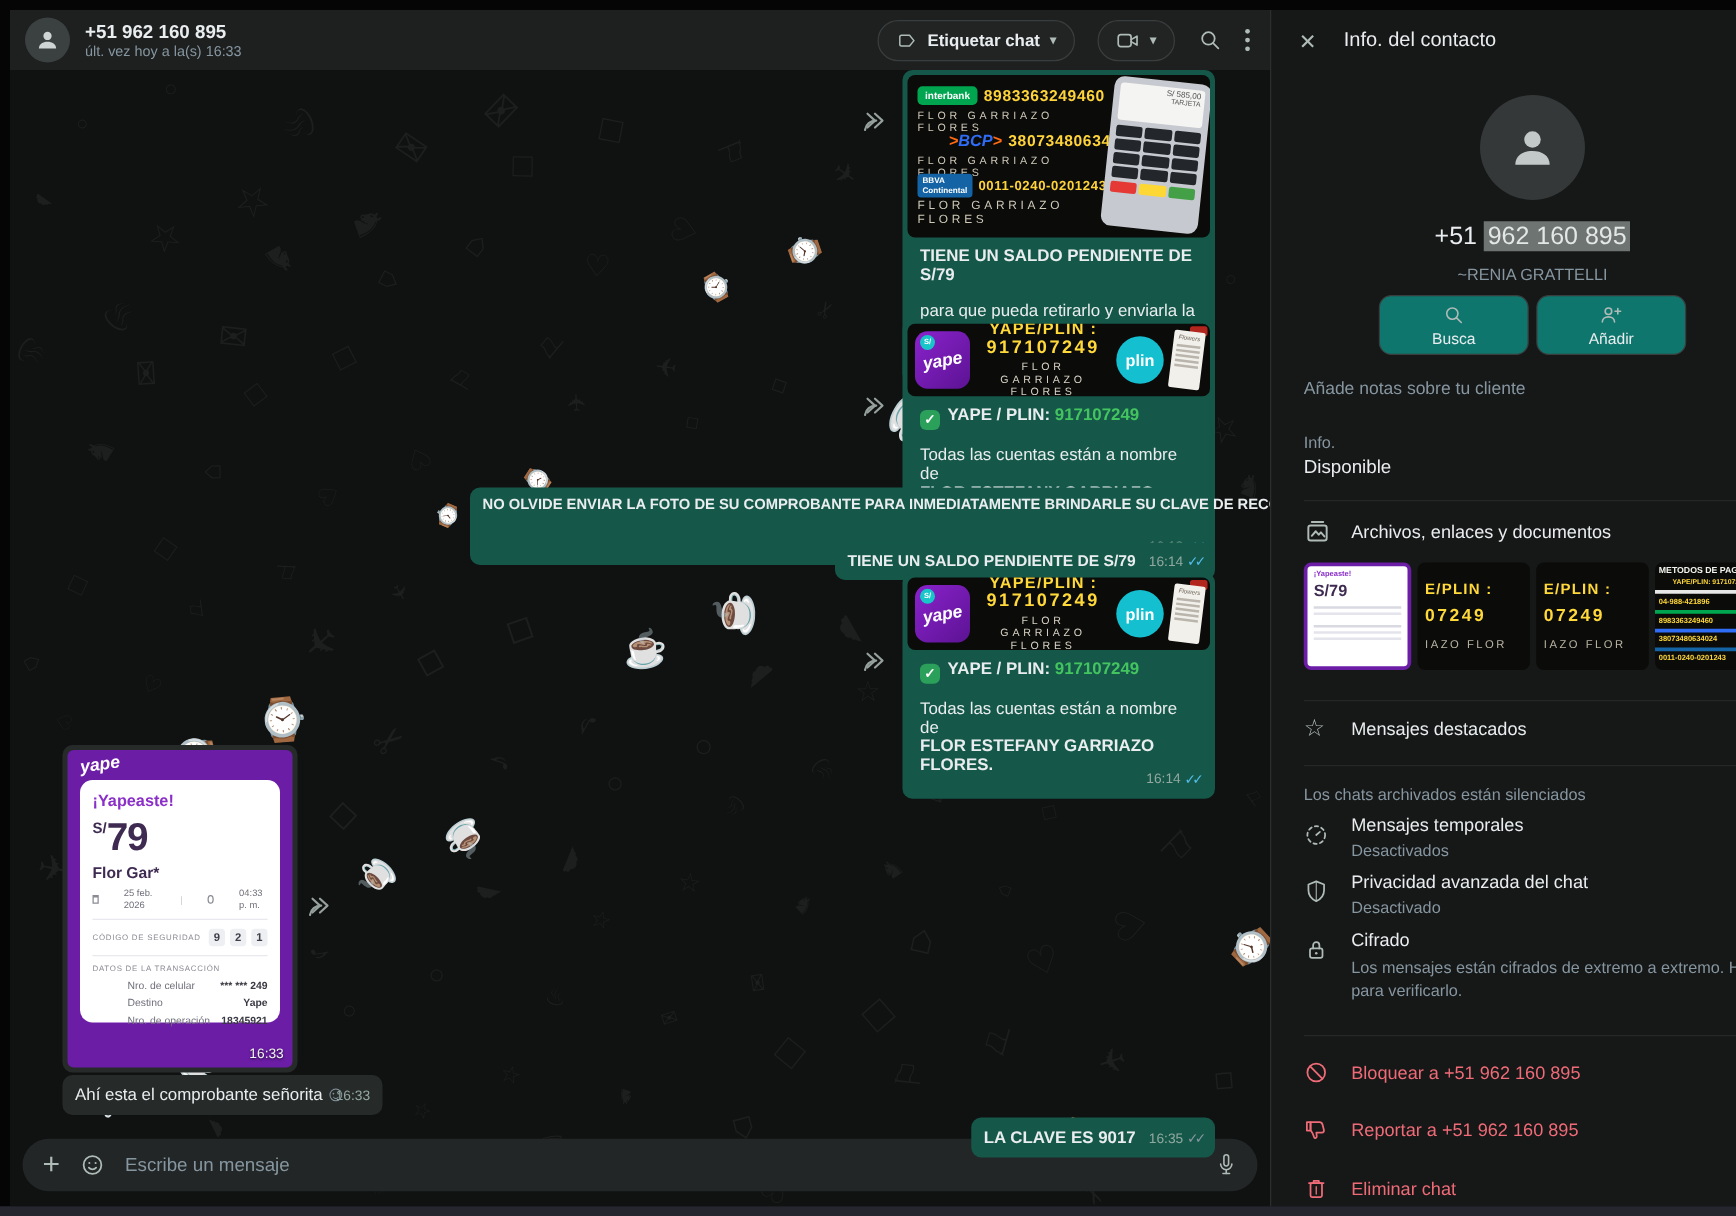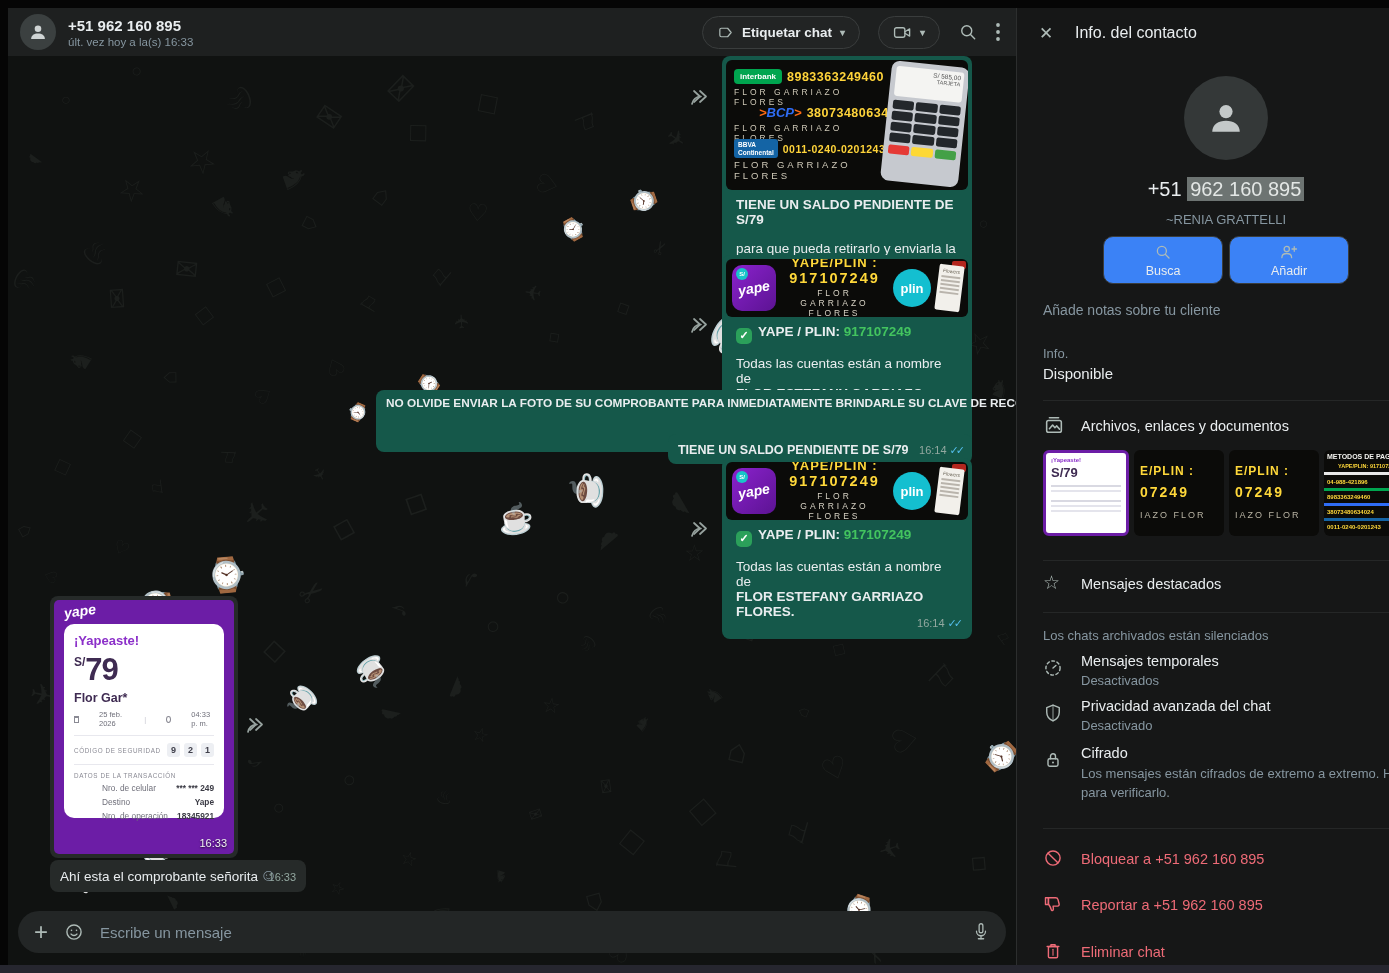--- a/index.html
+++ b/index.html
@@ -119,21 +119,21 @@
   #panel-inner { position:absolute; left:0; top:0; width:418px; height:100%; }
   .p-title { color:#e9edef; font-size:16px; }
   .p-close { color:#aebbb7; font-size:17px; cursor:pointer; }
   .p-avatar { position:absolute; left:167px; top:68px; width:84px; height:84px; border-radius:50%; background:#343838;
               display:flex; align-items:center; justify-content:center; cursor:pointer; }
   .p-phone { position:absolute; left:0; top:170px; width:418px; text-align:center; color:#e9edef; font-size:20px; }
   .p-phone .hl { background:#6d7472; color:#e3e7e5; padding:1px 3px; }
   .p-push { position:absolute; left:0; top:204px; width:418px; text-align:center; color:#8696a0; font-size:13px; }
   .p-btnrow { position:absolute; left:0; top:228px; width:418px; display:flex; justify-content:center; gap:6px; }
   .p-btn { width:120px; height:48px; border:1px solid #3a3d3d; border-radius:10px; display:flex; flex-direction:column;
-           align-items:center; justify-content:center; gap:3px; color:#e9edef; font-size:12.5px; cursor:pointer; background:#3b82f6; }
+           align-items:center; justify-content:center; gap:3px; color:#e9edef; font-size:12.5px; cursor:pointer; background:#0f766e; }
   .p-notes { position:absolute; left:26px; top:294px; color:#8696a0; font-size:14px; cursor:text; }
   .p-label { color:#8696a0; font-size:13px; }
   .p-value { color:#e9edef; font-size:15px; }
   .p-div { position:absolute; left:26px; right:0; height:1px; background:#252727; }
   .p-row-label { color:#e9edef; font-size:14.5px; }
   .p-sub { color:#8696a0; font-size:13px; }
   .thumb { position:absolute; top:442px; height:86px; border-radius:6px; overflow:hidden; cursor:pointer; }
   .t-dark { background:#0b0b09; color:#ffd83a; }
   .t-line1 { font-weight:bold; font-size:12px; letter-spacing:1px; padding:14px 4px 0 6px; white-space:nowrap; }
   .t-line2 { font-weight:bold; font-size:14px; letter-spacing:2px; padding:6px 4px 0 6px; white-space:nowrap; }
@@ -552,20 +552,24 @@
         <div class="img-time">16:33</div>
       </div>
     </div>
 
     <div class="msg in" style="top:852px; left:42px; padding:7px 10px; white-space:nowrap;">
       <span style="color:#e9edef; font-size:13.5px;">Ahí esta el comprobante señorita</span>
       <span class="time" style="margin-left:6px;">16:33</span>
     </div>
     <div class="react-btn" style="left:252px; top:858px;">☺</div>
 
+    <div class="msg out" style="top:886px; right:44px; padding:7px 10px; white-space:nowrap; z-index:7;">
+      <span style="color:#e9edef; font-size:13.5px; font-weight:bold;">LA CLAVE ES 9017</span>
+      <span class="time" style="margin-left:6px;">16:35</span><span class="ticks-gray">✓✓</span>
+    </div>
 
     <div id="composer">
       <span class="comp-plus">+</span>
       <span class="icon-btn">
         <svg class="ic" width="20" height="20" viewBox="0 0 24 24">
             <circle cx="12" cy="12" r="8.5"></circle>
             <circle cx="9" cy="10" r="1" fill="#aebbb7" stroke="none"></circle>
             <circle cx="15" cy="10" r="1" fill="#aebbb7" stroke="none"></circle>
             <path d="M8.5 14.5 c1.8 2.2 5.2 2.2 7 0"></path>
           </svg>

